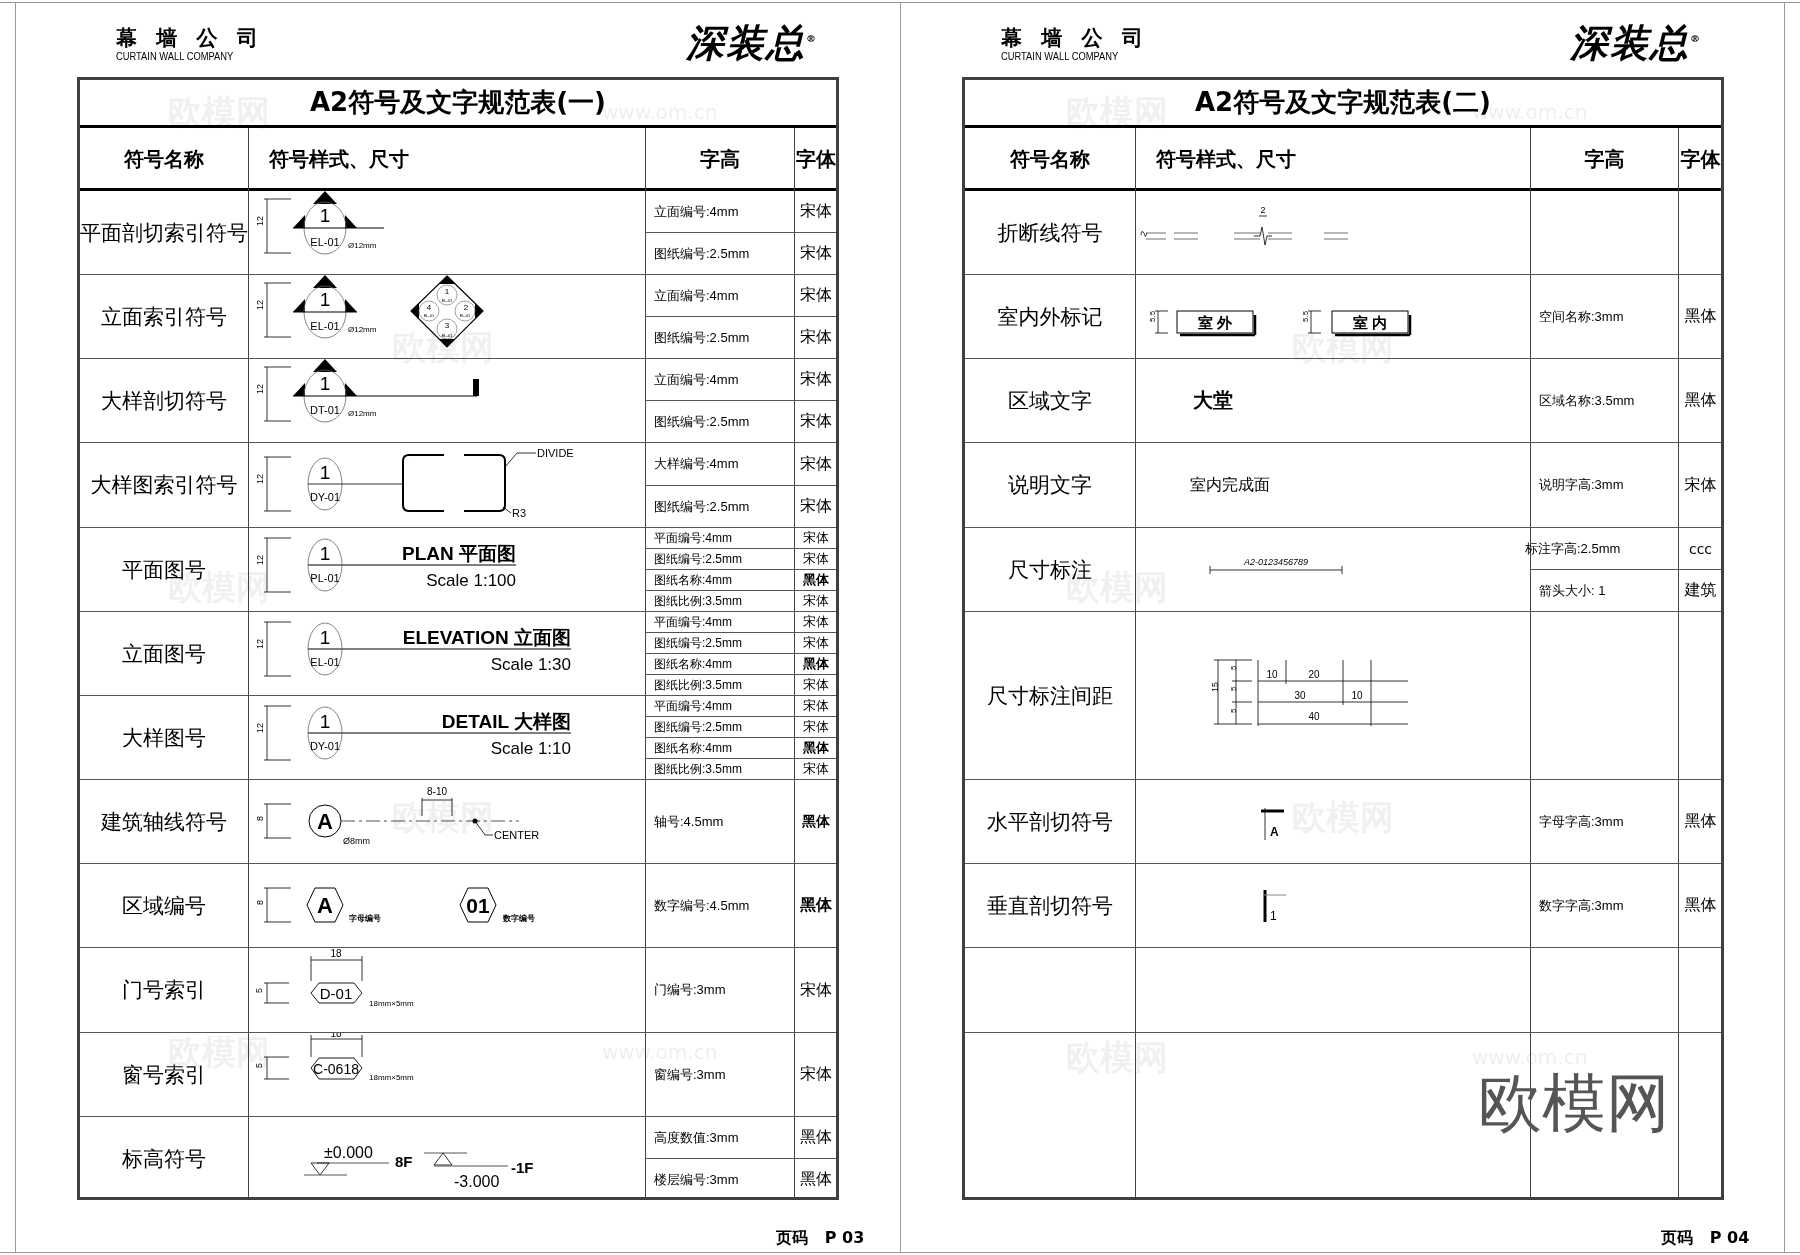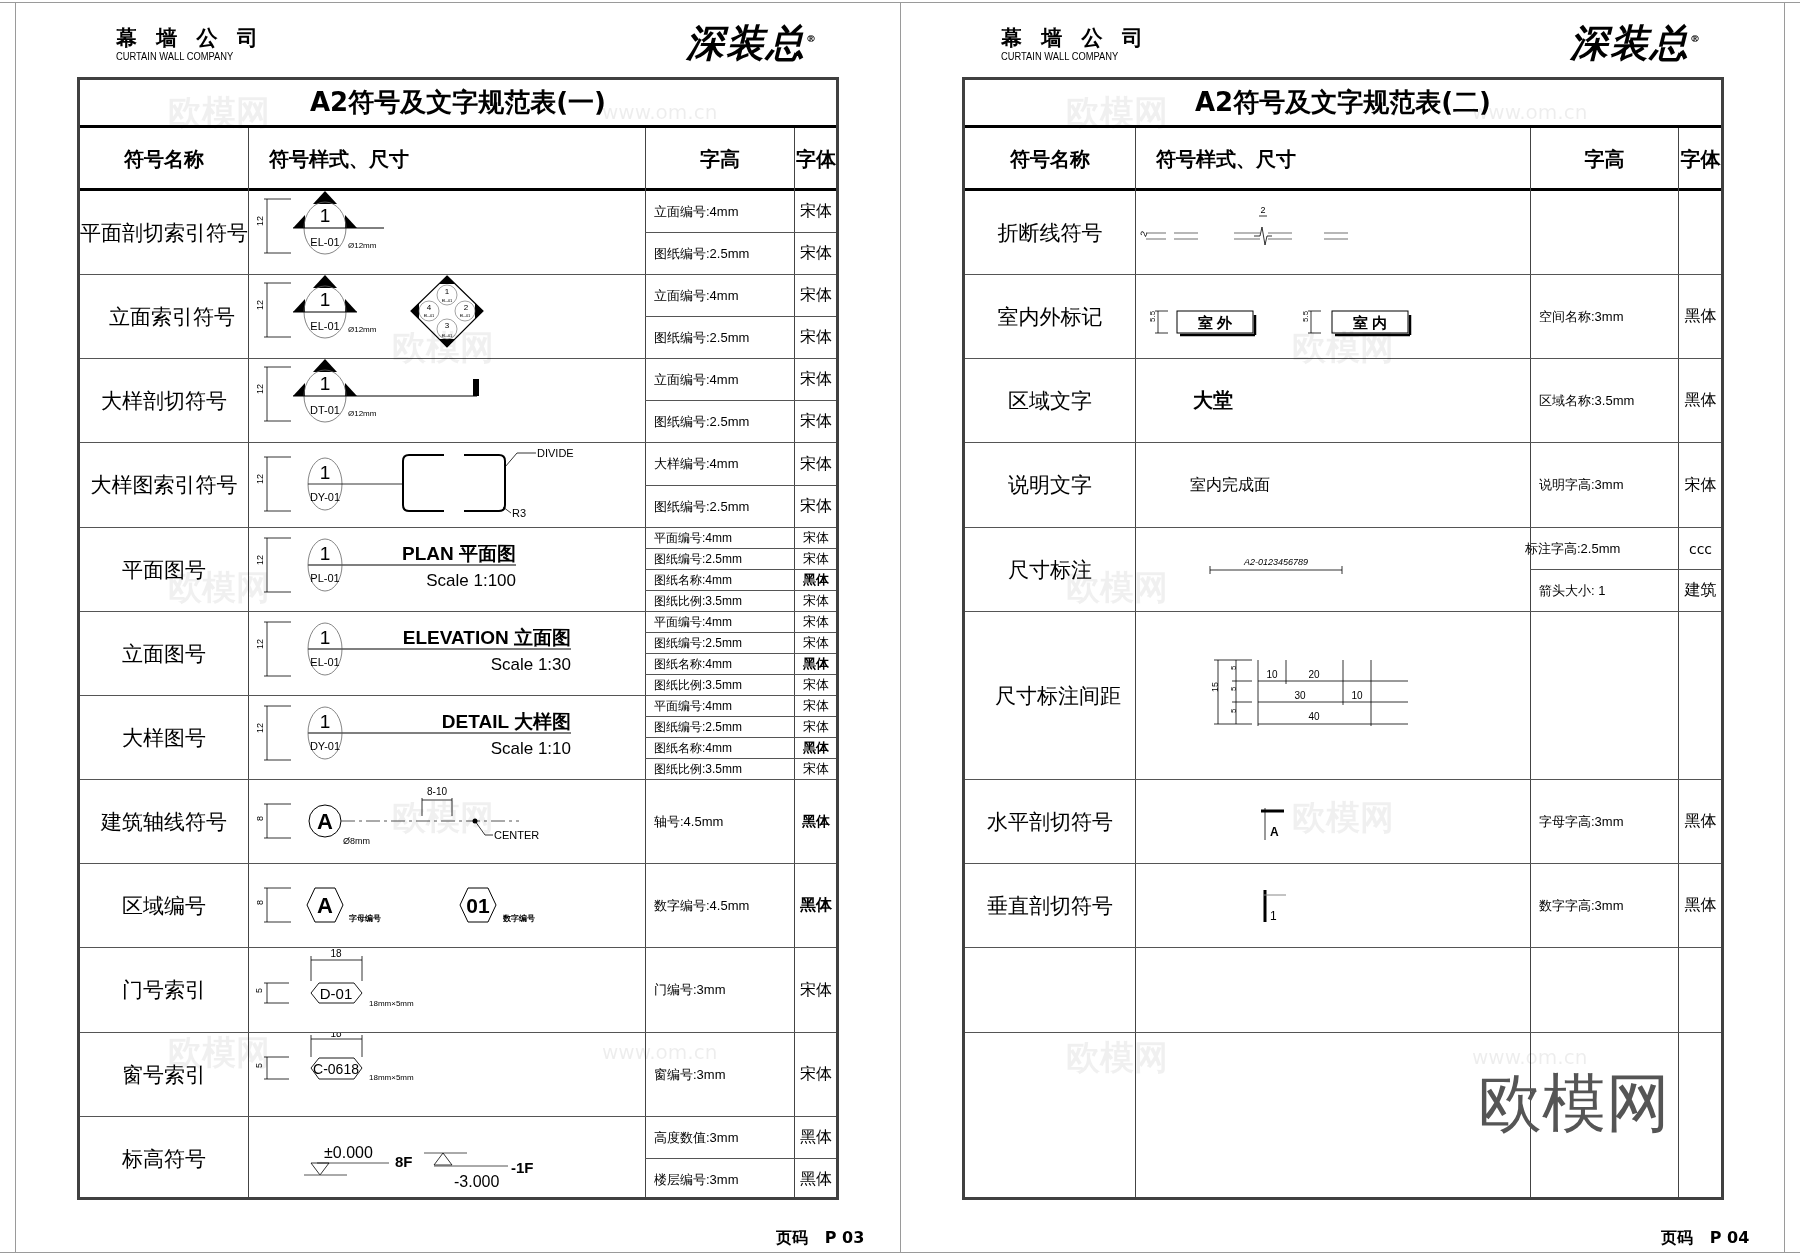--- a/index.html
+++ b/index.html
@@ -77,21 +77,21 @@
     <div class="hline" style="left:565px;right:0;top:510px;"></div>
     <div class="hline" style="left:565px;right:0;top:552px;"></div>
     <div class="hline" style="left:565px;right:0;top:573px;"></div>
     <div class="hline" style="left:565px;right:0;top:594px;"></div>
     <div class="hline" style="left:565px;right:0;top:636px;"></div>
     <div class="hline" style="left:565px;right:0;top:657px;"></div>
     <div class="hline" style="left:565px;right:0;top:678px;"></div>
     <div class="hline" style="left:565px;right:0;top:1078px;"></div>
 
     <div class="name-cell" style="left:0;top:111px;width:168px;height:83px;">平面剖切索引符号</div>
-    <div class="name-cell" style="left:0;top:195px;width:168px;height:83px;padding-left:8px;">立面索引符号</div>
+    <div class="name-cell" style="left:0;top:195px;width:168px;height:83px;">立面索引符号</div>
     <div class="name-cell" style="left:0;top:279px;width:168px;height:83px;">大样剖切符号</div>
     <div class="name-cell" style="left:0;top:363px;width:168px;height:84px;">大样图索引符号</div>
     <div class="name-cell" style="left:0;top:448px;width:168px;height:83px;">平面图号</div>
     <div class="name-cell" style="left:0;top:616px;width:168px;height:83px;">大样图号</div>
     <div class="name-cell" style="left:0;top:532px;width:168px;height:83px;">立面图号</div>
     <div class="name-cell" style="left:0;top:700px;width:168px;height:83px;">建筑轴线符号</div>
     <div class="name-cell" style="left:0;top:784px;width:168px;height:83px;">区域编号</div>
     <div class="name-cell" style="left:0;top:868px;width:168px;height:84px;">门号索引</div>
     <div class="name-cell" style="left:0;top:953px;width:168px;height:83px;">窗号索引</div>
     <div class="name-cell" style="left:0;top:1037px;width:168px;height:83px;">标高符号</div>
@@ -402,21 +402,21 @@
     <div class="hline" style="left:0;right:0;top:783px;"></div>
     <div class="hline" style="left:0;right:0;top:867px;"></div>
     <div class="hline" style="left:0;right:0;top:952px;"></div>
     <div class="hline" style="left:565px;right:0;top:489px;"></div>
 
     <div class="name-cell" style="left:0;top:195px;width:170px;height:83px;">室内外标记</div>
     <div class="name-cell" style="left:0;top:111px;width:170px;height:83px;">折断线符号</div>
     <div class="name-cell" style="left:0;top:279px;width:170px;height:83px;">区域文字</div>
     <div class="name-cell" style="left:0;top:363px;width:170px;height:84px;">说明文字</div>
     <div class="name-cell" style="left:0;top:448px;width:170px;height:83px;">尺寸标注</div>
-    <div class="name-cell" style="left:0;top:532px;width:170px;height:167px;padding-left:8px;">尺寸标注间距</div>
+    <div class="name-cell" style="left:0;top:532px;width:170px;height:167px;">尺寸标注间距</div>
     <div class="name-cell" style="left:0;top:700px;width:170px;height:83px;">水平剖切符号</div>
     <div class="name-cell" style="left:0;top:784px;width:170px;height:83px;">垂直剖切符号</div>
 
     <div class="spec-cell" style="left:566px;top:195px;width:147px;height:83px;">空间名称:3mm</div>
     <div class="font-cell" style="left:714px;top:195px;width:43px;height:83px;">黑体</div>
     <div class="spec-cell" style="left:566px;top:279px;width:147px;height:83px;">区域名称:3.5mm</div>
     <div class="font-cell" style="left:714px;top:279px;width:43px;height:83px;">黑体</div>
     <div class="spec-cell" style="left:566px;top:363px;width:147px;height:84px;">说明字高:3mm</div>
     <div class="font-cell" style="left:714px;top:363px;width:43px;height:84px;">宋体</div>
     <div class="spec-cell" style="left:552px;top:448px;width:147px;height:41px;">标注字高:2.5mm</div>

